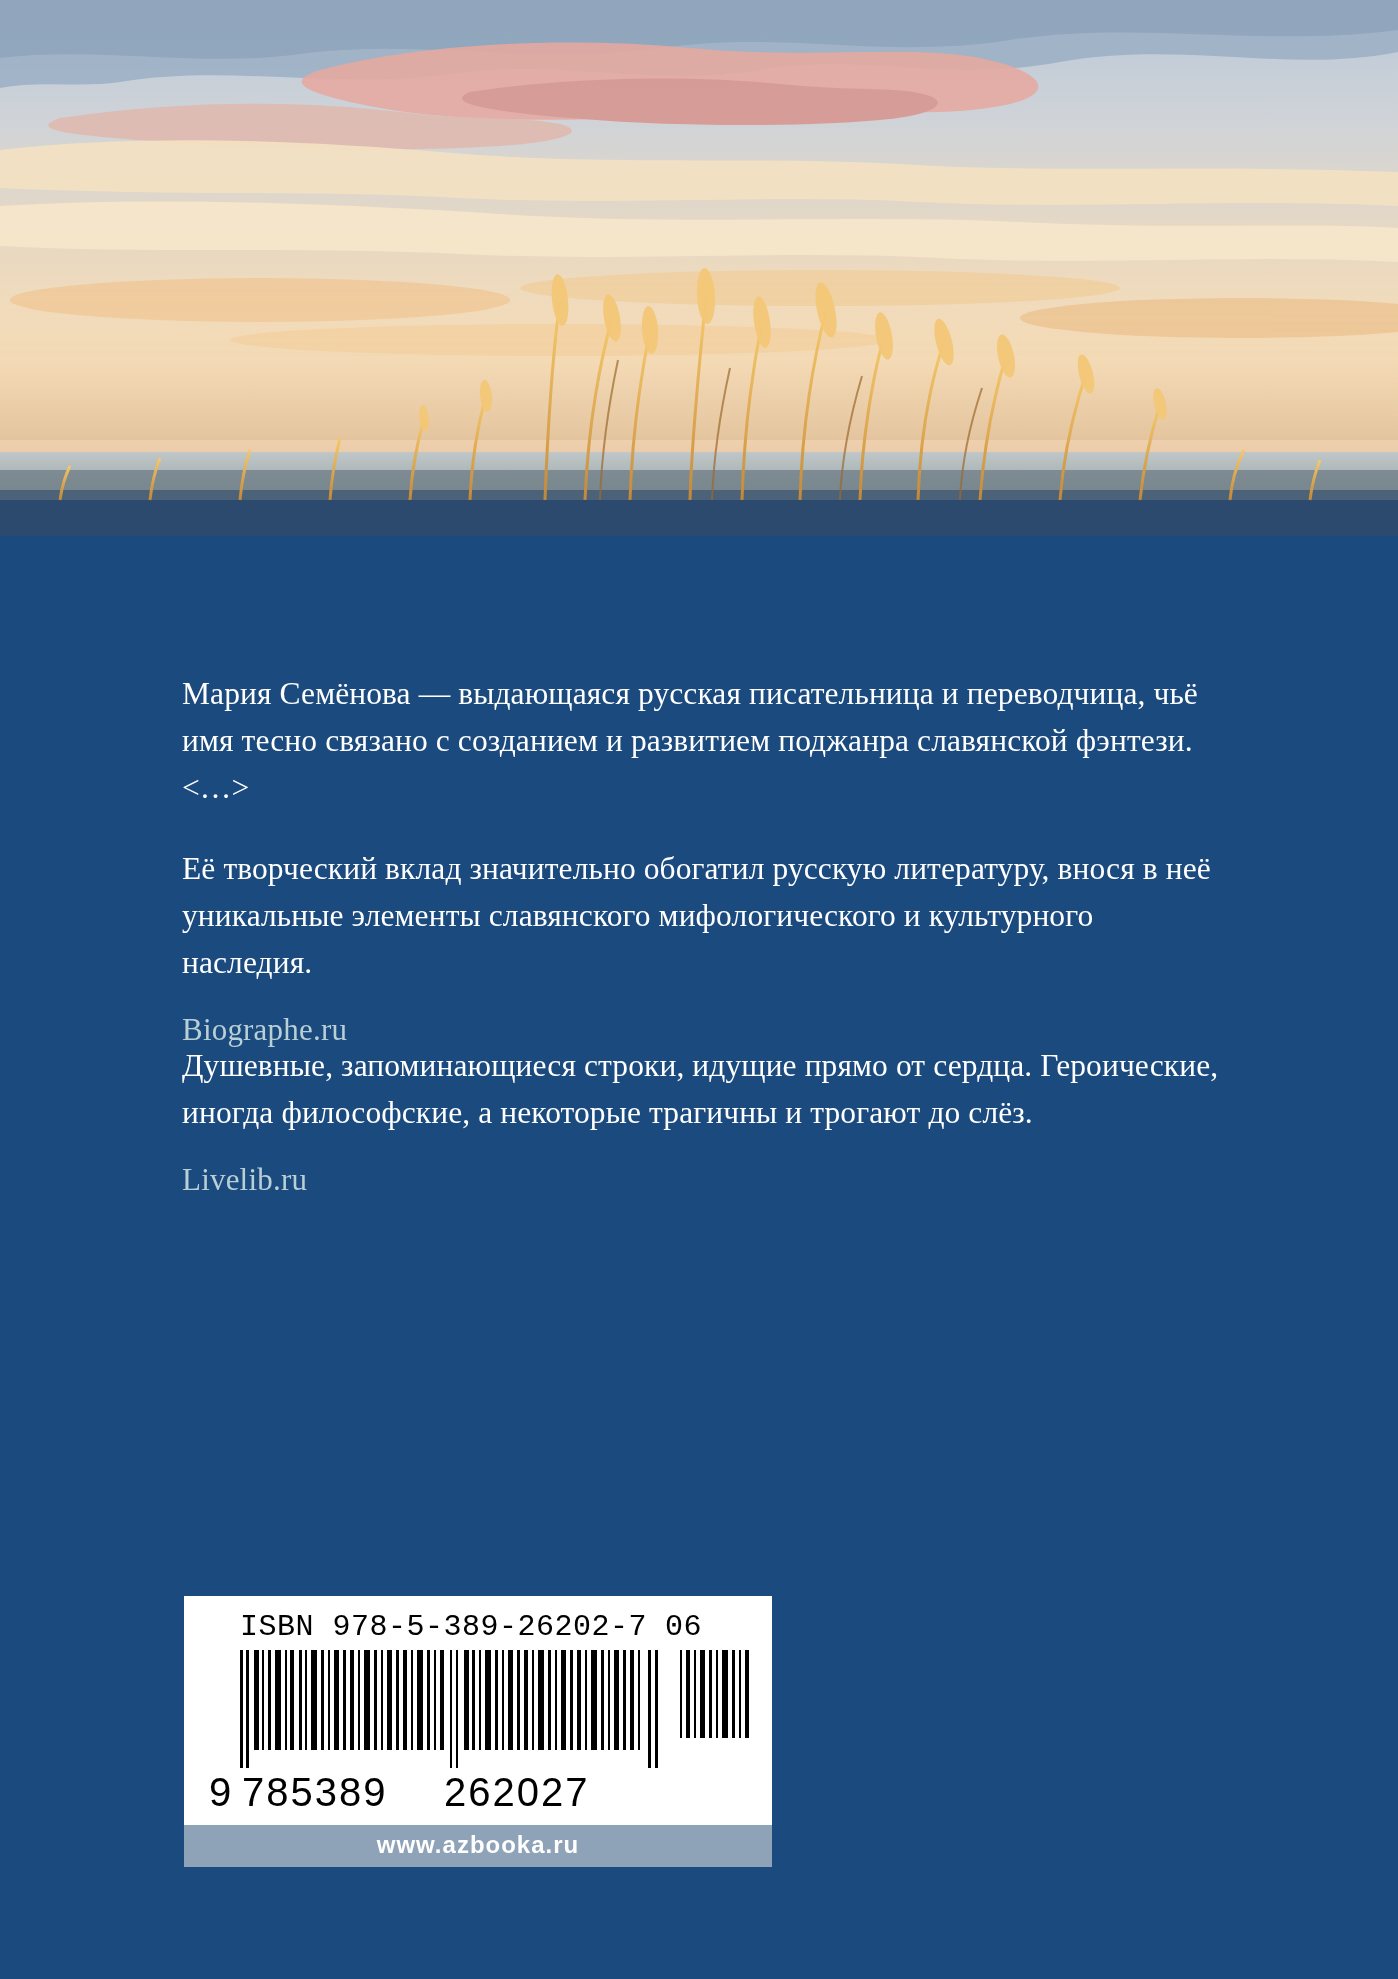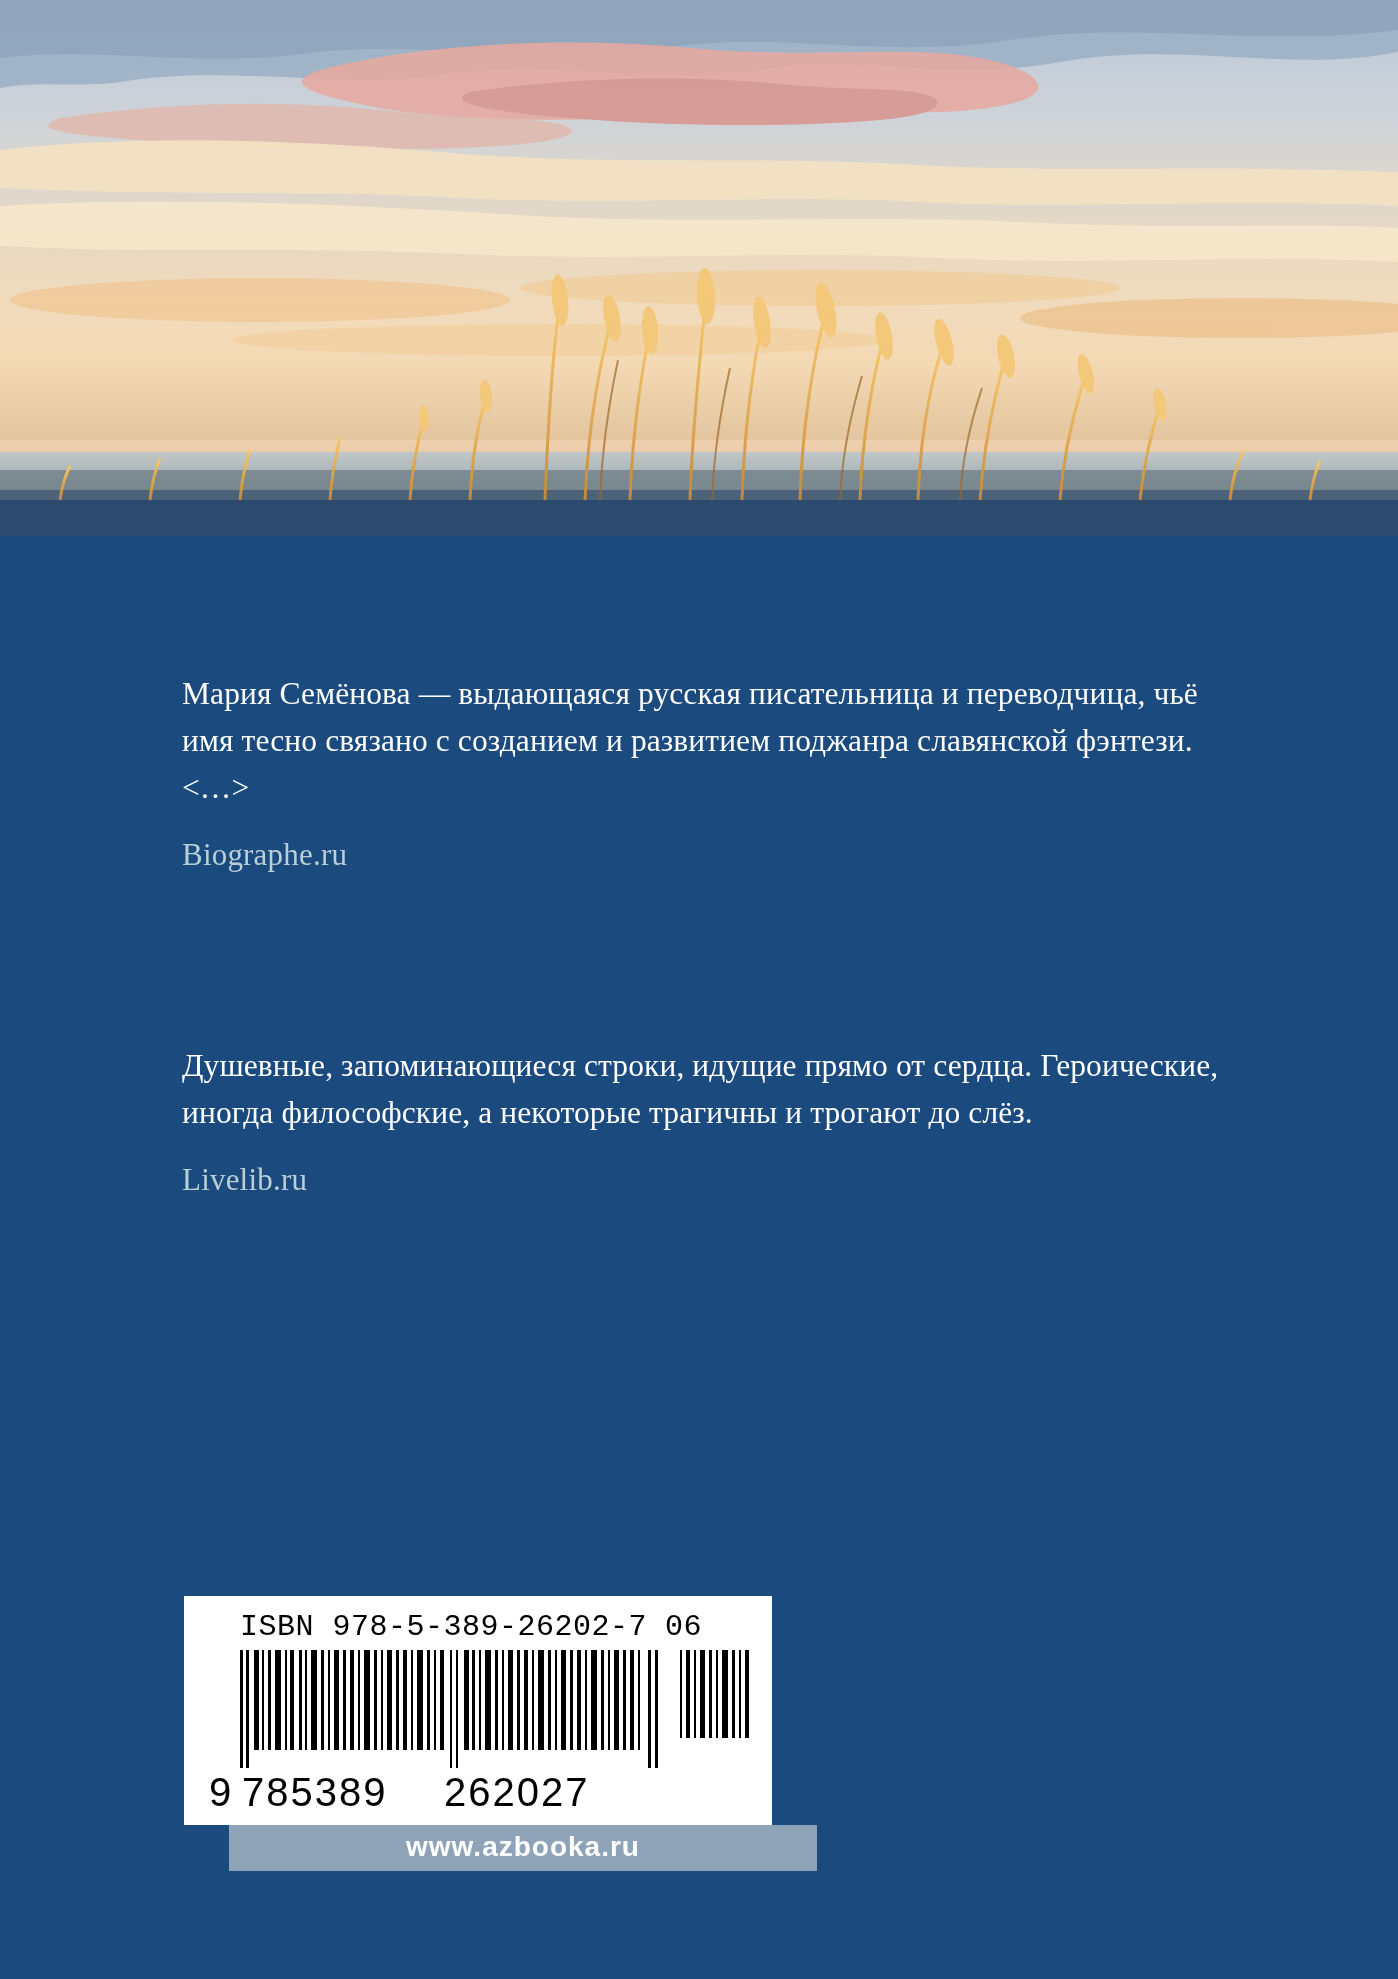--- a/index.html
+++ b/index.html
@@ -106,24 +106,23 @@
   .digit-group { flex: 1; text-align: left; }
 
   .azbooka-bar {
     background: #8fa3b8;
     width: 588px;
     box-sizing: border-box;
     padding: 6px 0 8px 0;
     text-align: center;
     font-family: "Liberation Sans", sans-serif;
     font-weight: bold;
-    font-size: 28px;
+    font-size: 24px;
     letter-spacing: 1px;
     color: #ffffff;
-    margin-left: 45px;
   }
 </style>
 </head>
 <body>
 
 <div class="page">
 
   <div class="artwork">
     <svg viewBox="0 0 1398 536" preserveAspectRatio="none">
       <defs>
@@ -227,20 +226,21 @@
         <path d="M840,500 C842,452 852,410 862,376"></path>
         <path d="M960,500 C962,456 972,418 982,388"></path>
       </g>
     </svg>
   </div>
 
   <div class="body-area">
 
     <div class="quote-block" id="quote-1">
       <p class="quote-text">Мария Семёнова — выдающаяся русская писательница и переводчица, чьё имя тесно связано с созданием и развитием поджанра славянской фэнтези. &lt;…&gt;</p>
+      <p class="quote-text">Её творческий вклад значительно обогатил русскую литературу, внося в неё уникальные элементы славянского мифологического и культурного наследия.</p>
       <div class="attrib">Biographe.ru</div>
     </div>
 
     <div class="quote-block" id="quote-2">
       <p class="quote-text">Душевные, запоминающиеся строки, идущие прямо от сердца. Героические, иногда философские, а некоторые трагичны и трогают до слёз.</p>
       <div class="attrib">Livelib.ru</div>
     </div>
 
     <div class="barcode-wrap">
       <div class="barcode-card">

